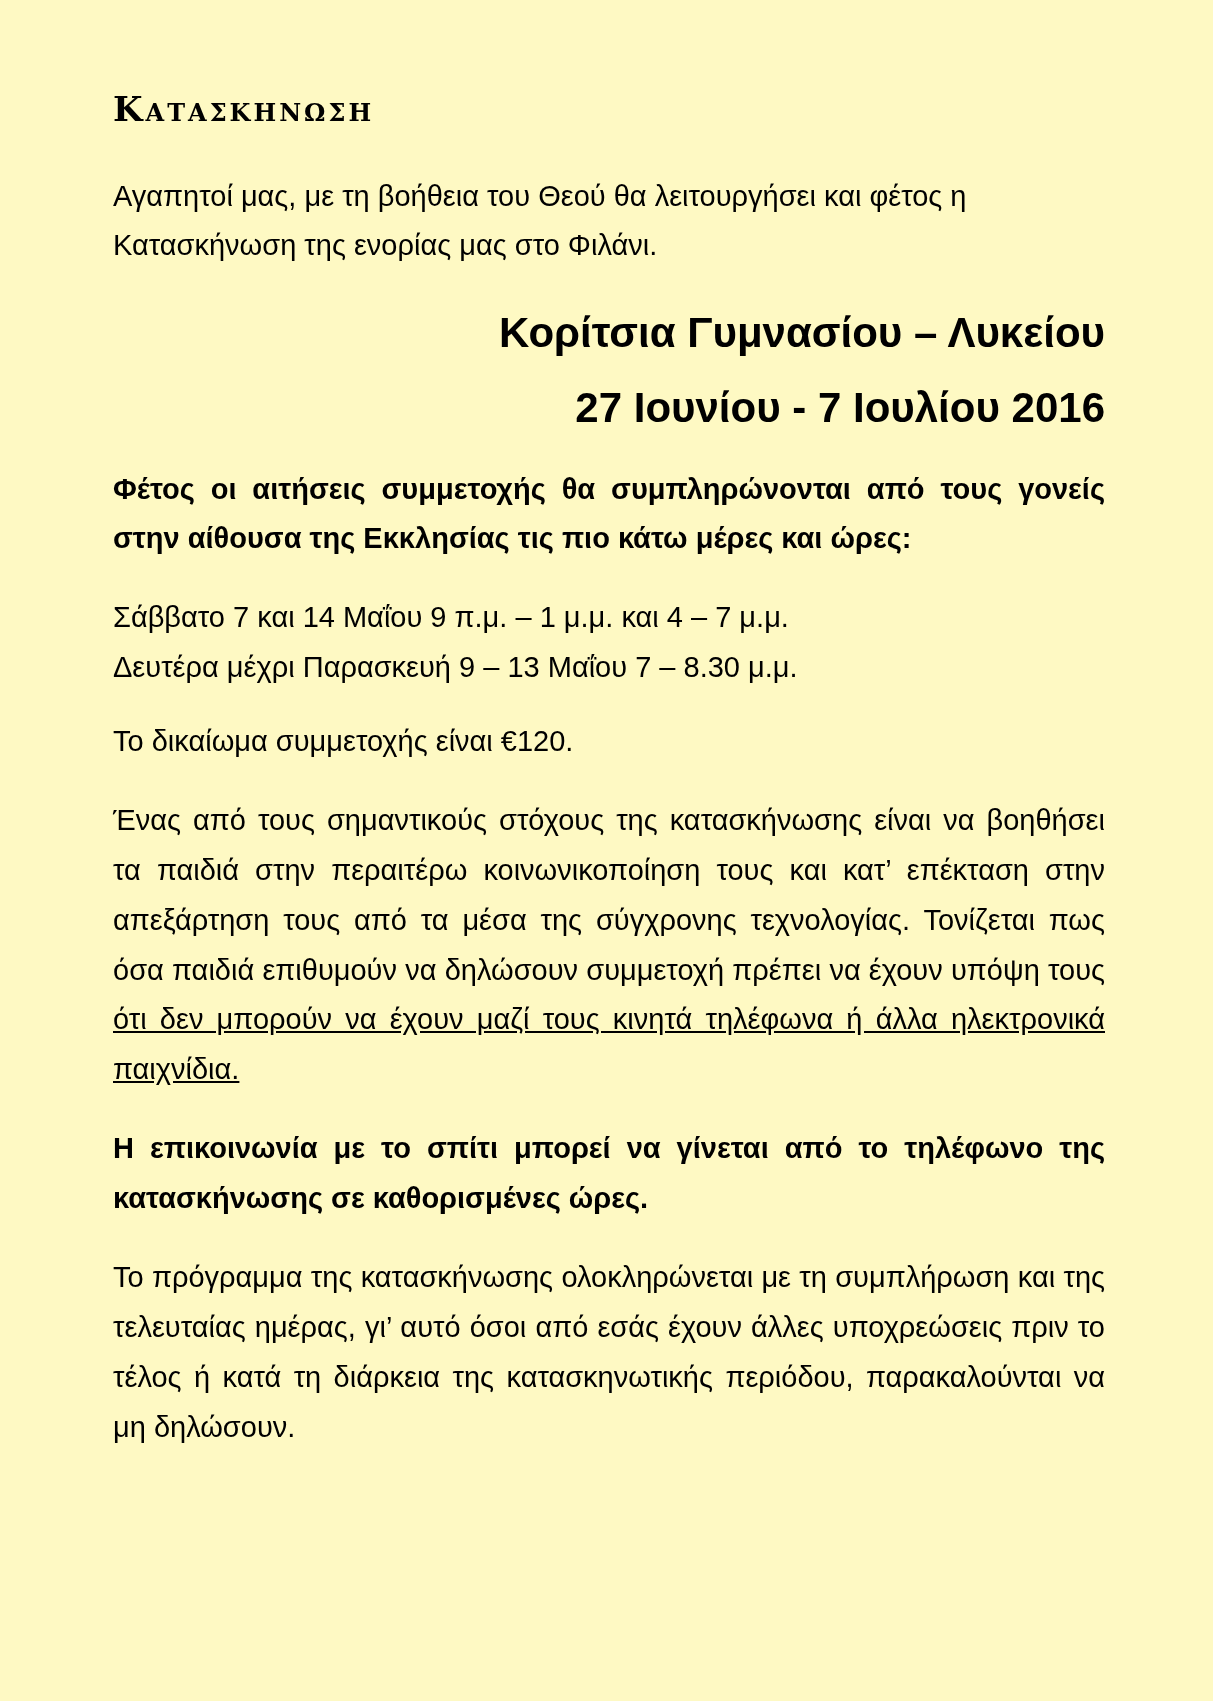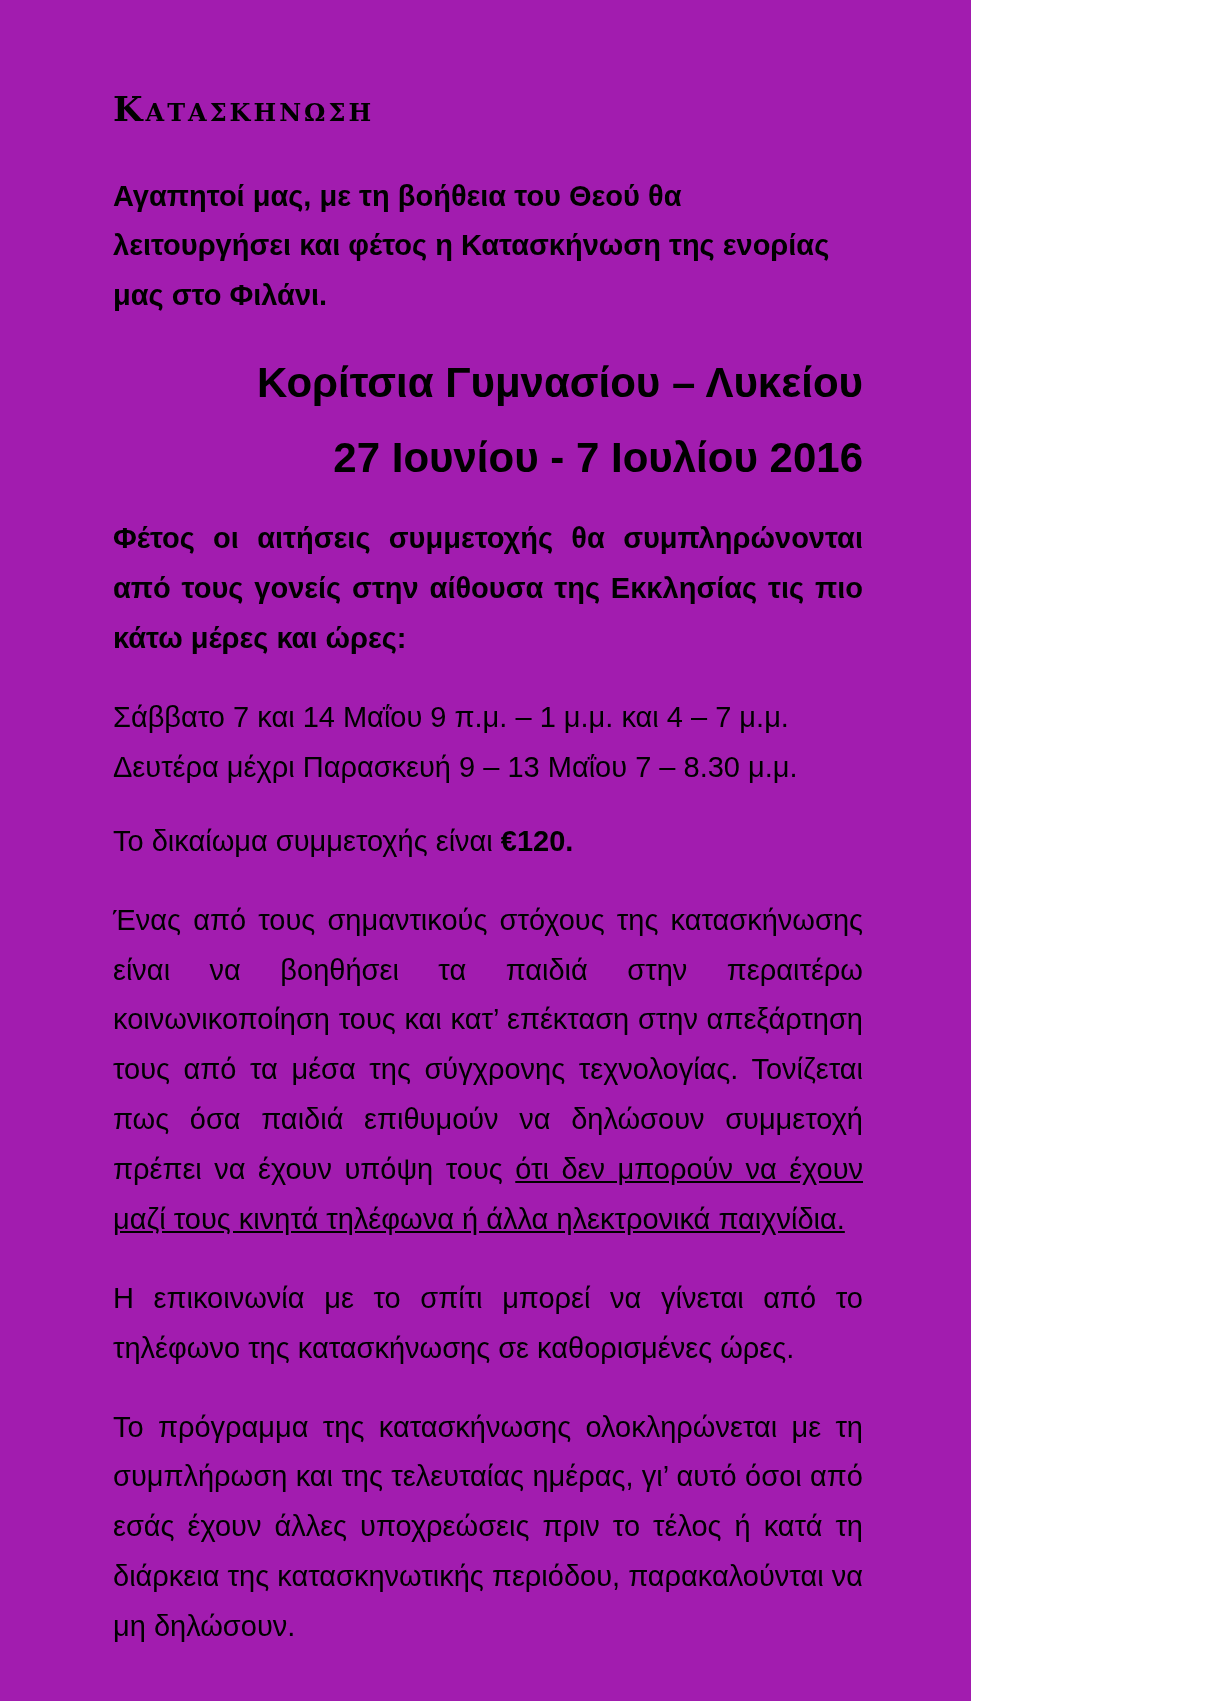--- a/index.html
+++ b/index.html
@@ -2,73 +2,73 @@
 <html lang="el"><head>
 <meta charset="utf-8">
 <style>
   html, body {
     margin: 0;
     padding: 0;
     background: #ffffff;
   }
   .page {
     position: relative;
-    width: 971px;
+    width: 1213px;
     height: 1701px;
     box-sizing: border-box;
-    background: #a21caf;
+    background: #fef9c3;
     color: #000000;
     padding: 86px 108px 0 113px;
     font-family: "Liberation Sans", sans-serif;
     font-size: 29px;
     line-height: 1.72;
     overflow: hidden;
   }
   .letterhead {
     font-family: "DejaVu Serif", serif;
     font-variant: small-caps;
     font-weight: bold;
     font-size: 34px;
     line-height: 1.4;
     letter-spacing: 3px;
   }
   .intro {
     margin-top: 38px;
     text-align: left;
-    font-weight: bold;
   }
   .doc-title {
     text-align: right;
     font-weight: bold;
     font-size: 42px;
     line-height: 1.55;
     margin-top: 10px;
   }
   .para {
     margin-top: 24px;
     text-align: justify;
   }
   .para.no-gap {
     margin-top: 0;
+    font-weight: bold;
   }
   .para.bold {
     font-weight: bold;
   }
   .schedule {
     margin-top: 14px;
   }
   .schedule-line {
     text-align: left;
     line-height: 1.72;
   }
   .fee {
     margin-top: 24px;
     text-align: left;
   }
-  .bold-inline { font-weight: bold; }
+  .bold-inline { font-weight: normal; }
   .underline-inline { text-decoration: underline; }
 </style>
 </head>
 <body>
 
 <div class="page">
 
   <div class="letterhead">
     <div>Κατασκήνωση</div>
   </div>

